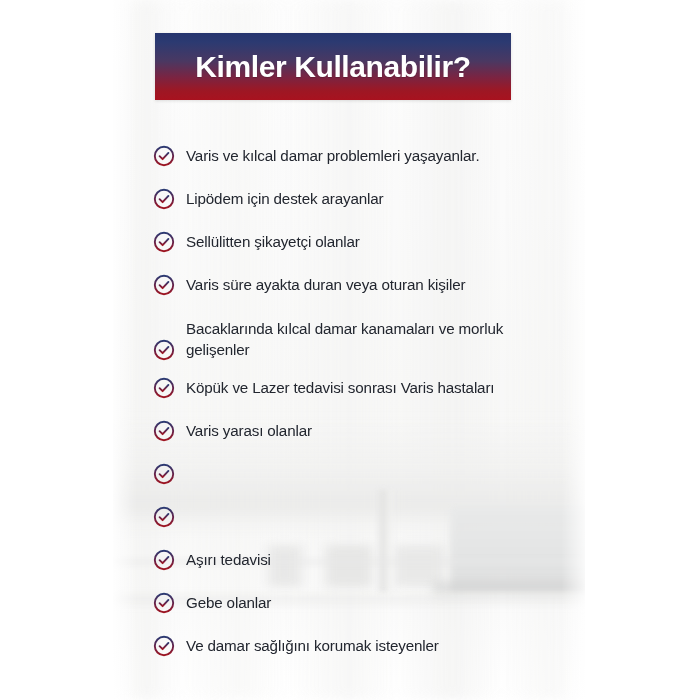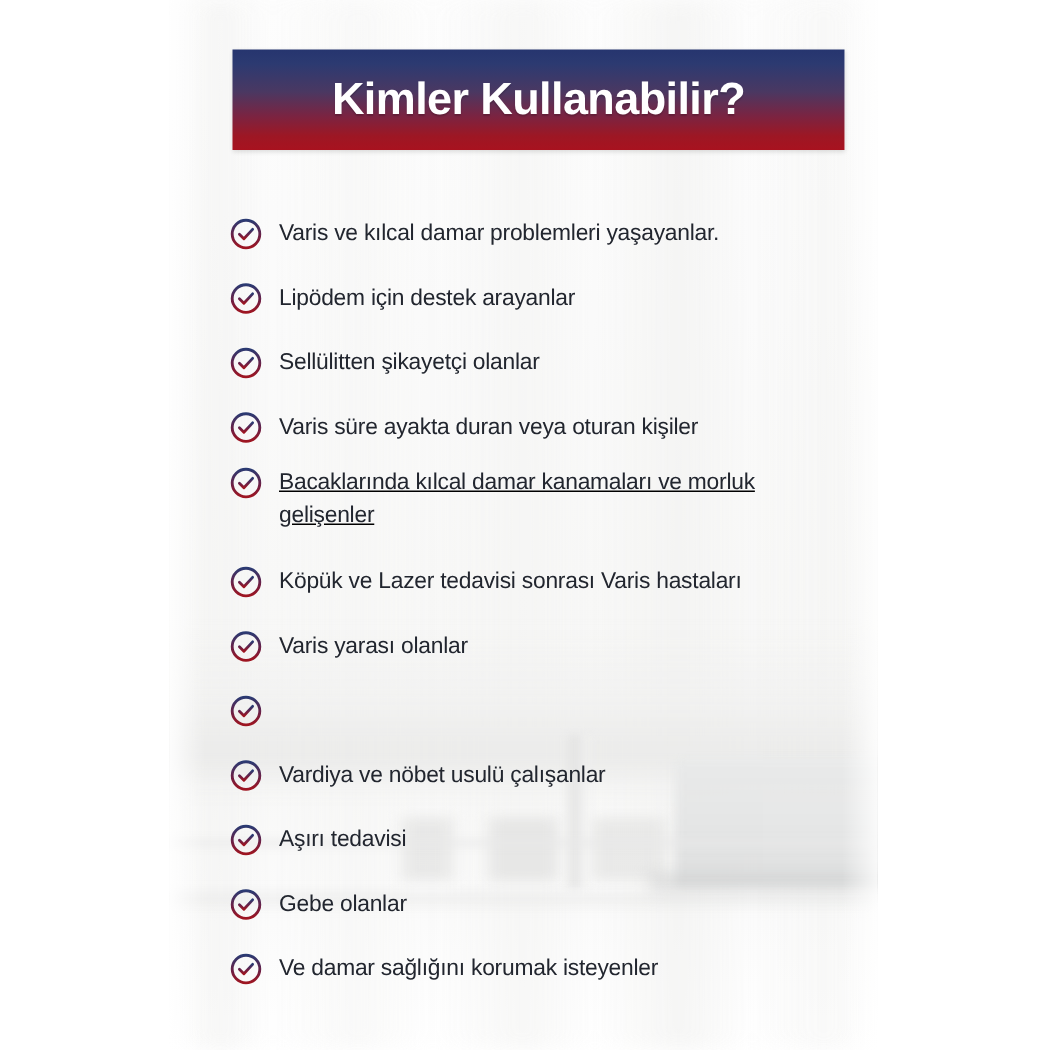--- a/index.html
+++ b/index.html
@@ -172,21 +172,21 @@
   .content {
     position: absolute;
     inset: 0;
   }
 
   
   .title-banner {
     position: absolute;
     left: 155px;
     top: 33px;
-    width: 408px;
+    width: 356px;
     height: 67px;
     background: linear-gradient(180deg,
         #26356f 0%,
         #2c3a71 14%,
         #4a3862 42%,
         #7a2442 66%,
         #9d1724 86%,
         #a8121f 100%);
     display: flex;
     align-items: center;
@@ -210,24 +210,23 @@
     top: 139px;
     width: 400px;
   }
   .check-item {
     display: flex;
     align-items: center;
     min-height: 34px;
     margin-bottom: 9px;
   }
   .check-item.two-line {
-    align-items: flex-start;
+    align-items: flex-end;
     min-height: 50px;
     margin-bottom: 10px;
-    text-decoration: underline;
   }
   .check-icon {
     flex: 0 0 auto;
     width: 22px;
     height: 22px;
     margin-right: 11px;
     position: relative;
     top: 0;
   }
   .check-icon svg { display: block; }
@@ -355,21 +354,20 @@
         </span>
       </div>
 
       <div class="check-item">
         <span class="check-icon">
           <svg width="22" height="22" viewBox="0 0 22 22" aria-hidden="true">
             <circle cx="11" cy="11" r="9.2" fill="none" stroke="url(#cg0)" stroke-width="1.9"></circle>
             <path d="M6.6 11.2 L9.6 14.2 L15.4 7.9" fill="none" stroke="url(#cg0)" stroke-width="1.9" stroke-linecap="round" stroke-linejoin="round"></path>
           </svg>
         </span>
-        <span class="check-label">Vardiya ve nöbet usulü çalışanlar</span>
       </div>
 
       <div class="check-item">
         <span class="check-icon">
           <svg width="22" height="22" viewBox="0 0 22 22" aria-hidden="true">
             <circle cx="11" cy="11" r="9.2" fill="none" stroke="url(#cg0)" stroke-width="1.9"></circle>
             <path d="M6.6 11.2 L9.6 14.2 L15.4 7.9" fill="none" stroke="url(#cg0)" stroke-width="1.9" stroke-linecap="round" stroke-linejoin="round"></path>
           </svg>
         </span>
         <span class="check-label">Aşırı tedavisi</span>

